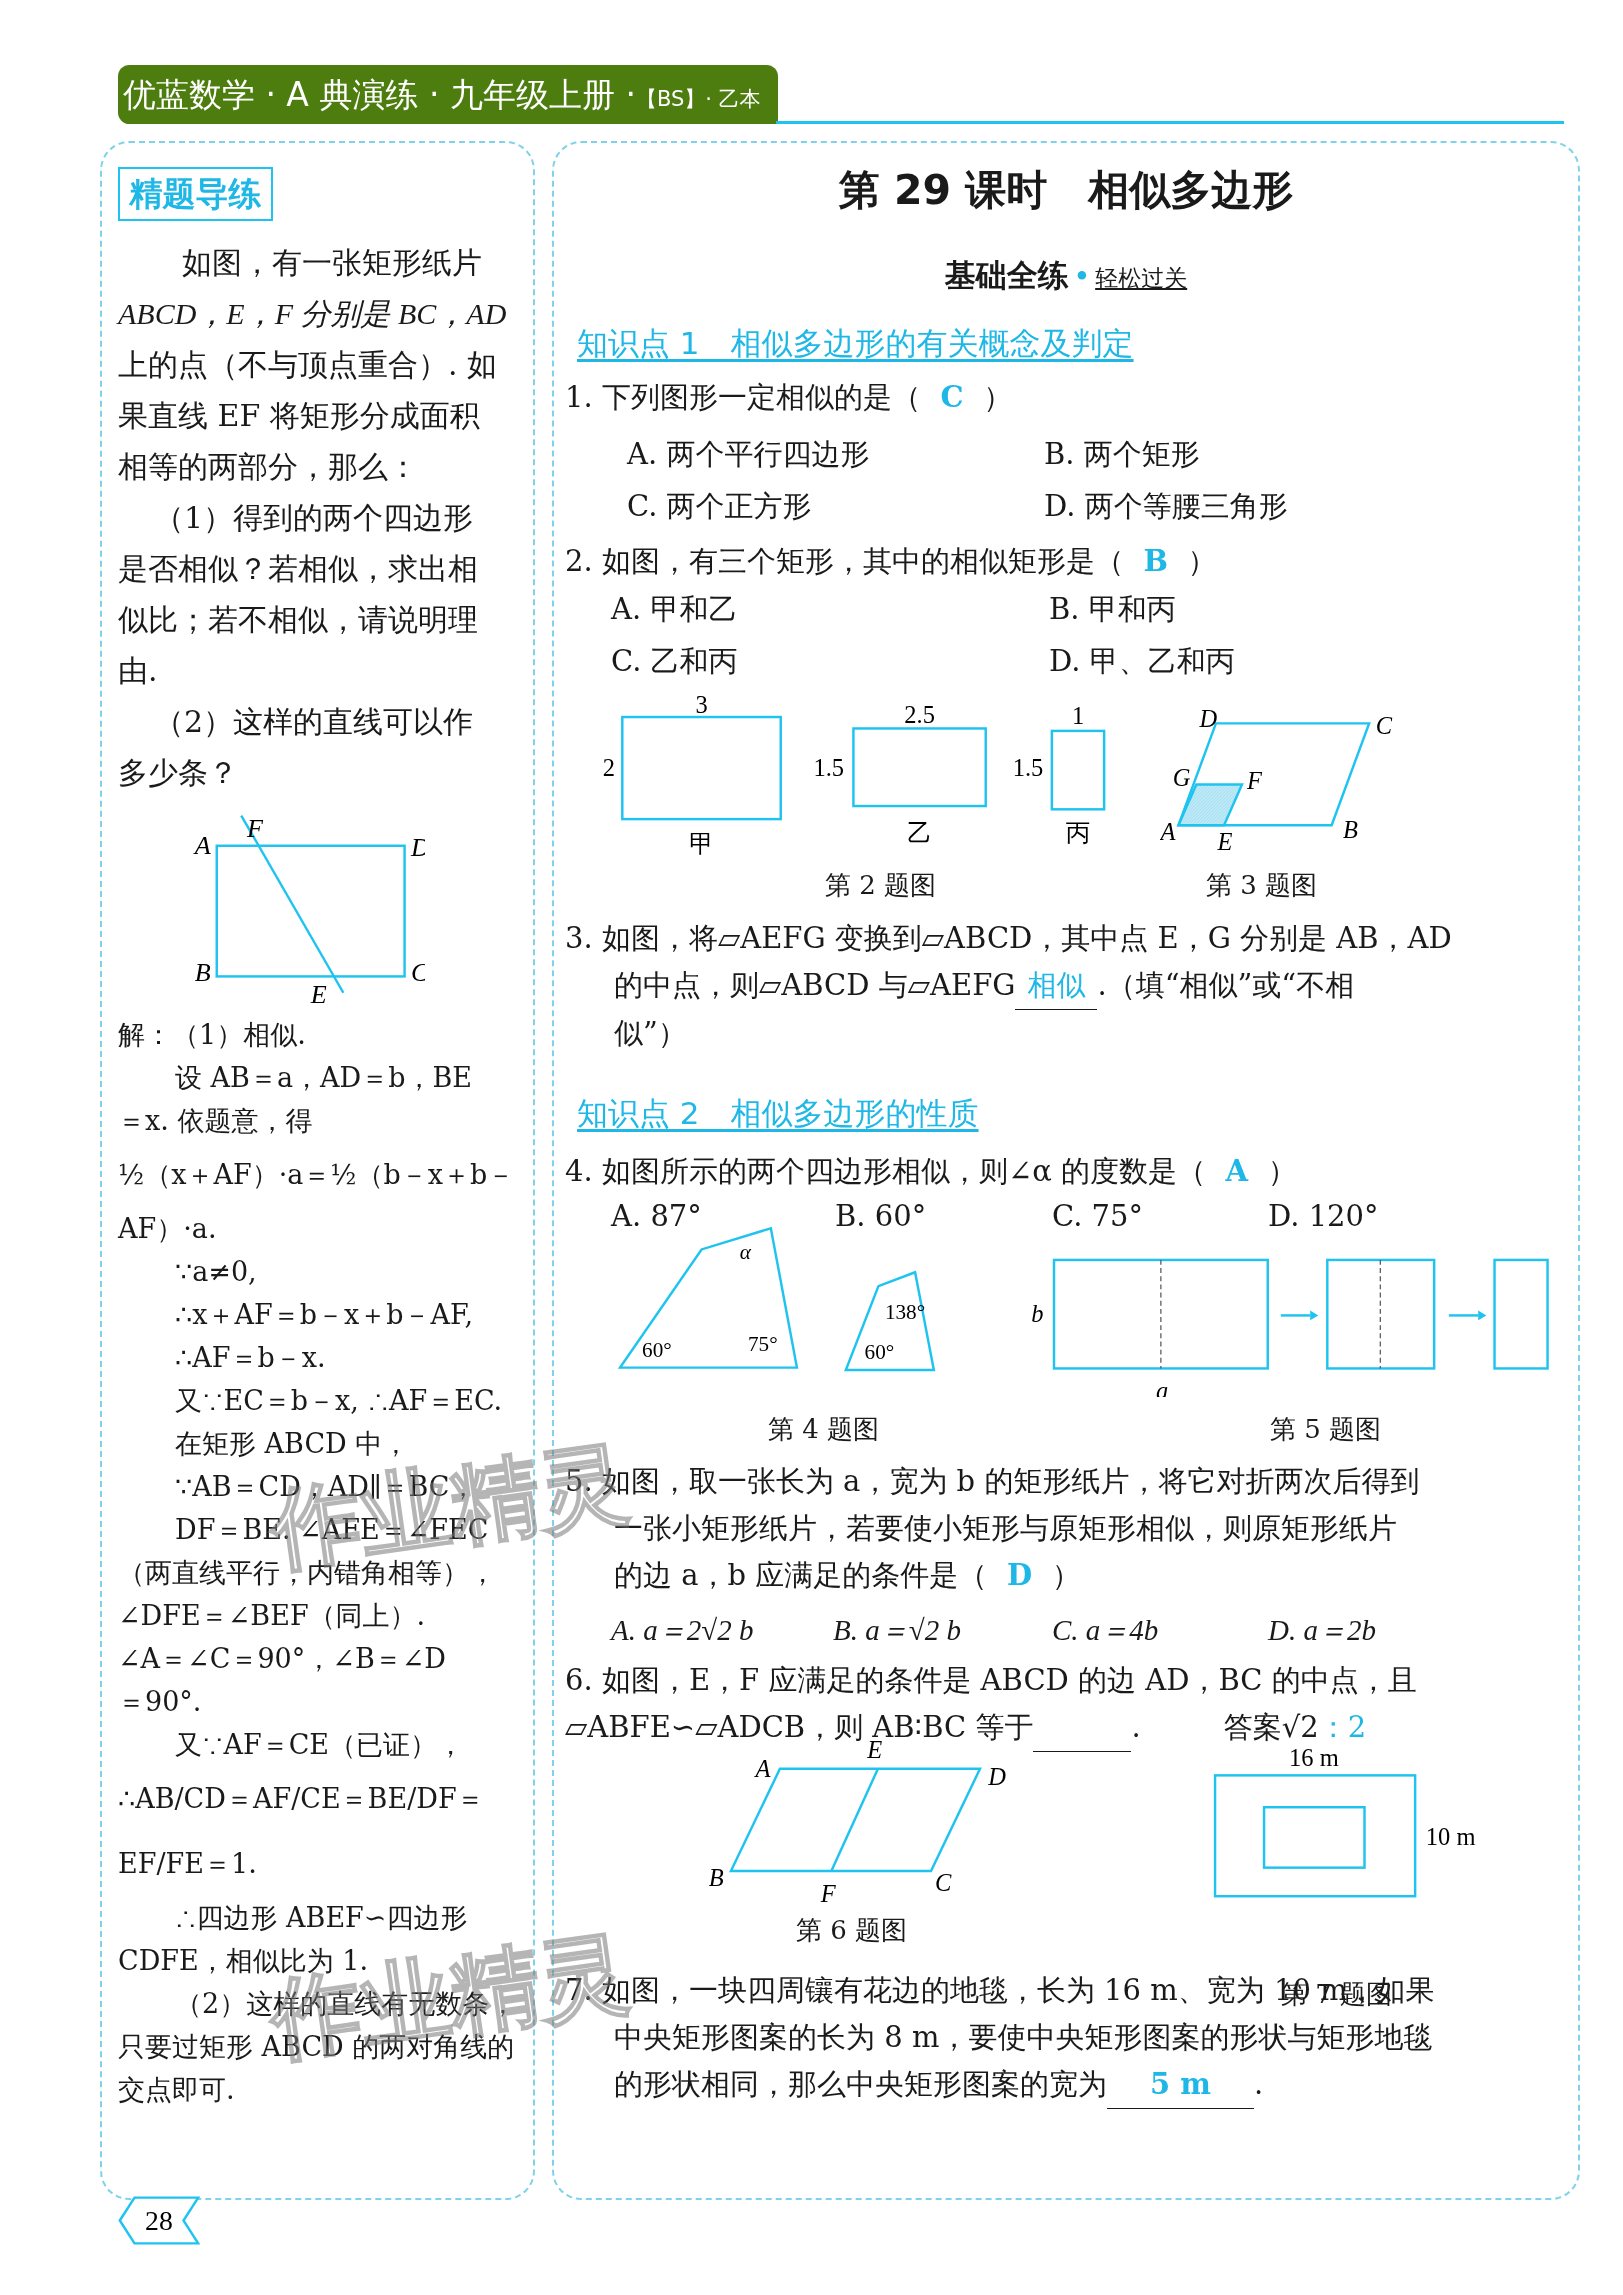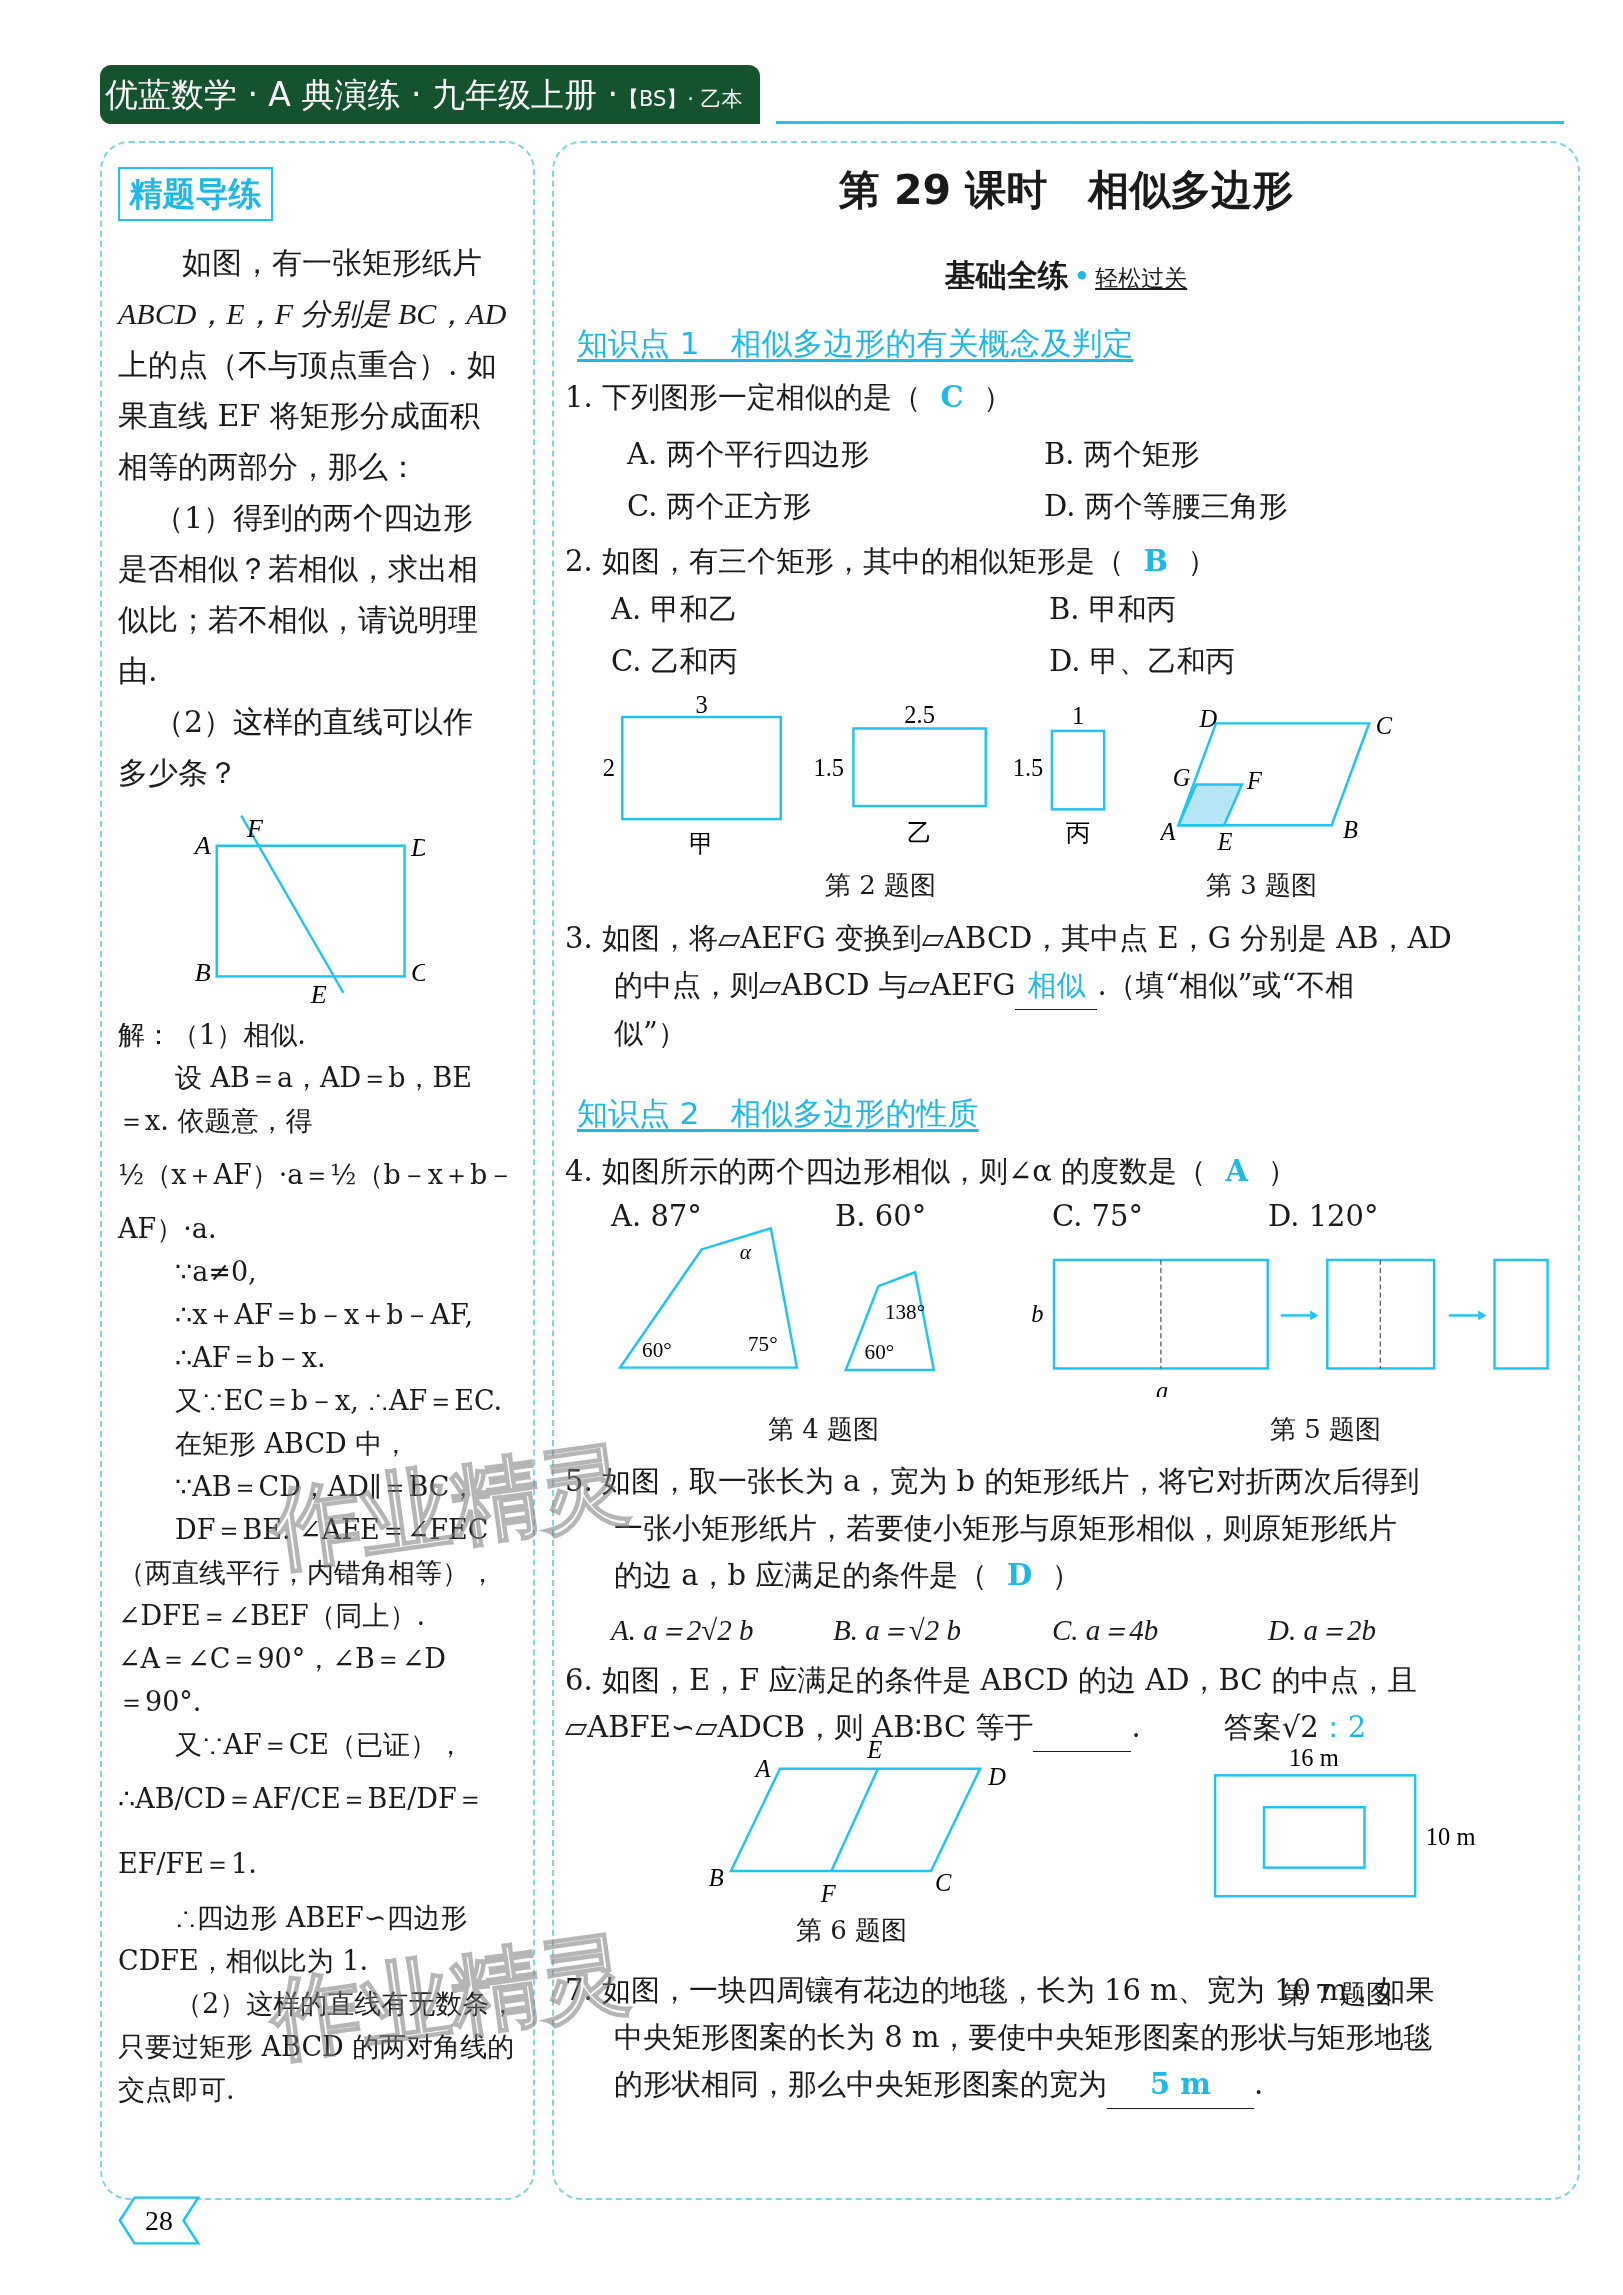--- a/index.html
+++ b/index.html
@@ -1,20 +1,20 @@
 <!DOCTYPE html>
 <html style="font-size:13px"><head>
 <meta charset="utf-8">
 <style>
   * { box-sizing: border-box; margin: 0; padding: 0; }
   html, body { width: 1623px; height: 2295px; background: #ffffff; overflow: hidden; }
   body { position: relative; font-family: "DejaVu Serif", "Liberation Serif", serif; color: #1a1a1a; }
   .abs { position: absolute; }
   .accent { color: #1fb8e6; }
-  .header-bar { left: 100px; top: 65px; width: 660px; height: 59px; background: #14532d; border-radius: 11.4px 11.4px 0 11.4px; color: #fff; font-family: "DejaVu Sans", sans-serif; font-size: 33px; line-height: 59px; padding-left: 4.9px; white-space: nowrap; }
+  .header-bar { left: 118px; top: 65px; width: 660px; height: 59px; background: #4d7c0f; border-radius: 11.4px 11.4px 0 11.4px; color: #fff; font-family: "DejaVu Sans", sans-serif; font-size: 33px; line-height: 59px; padding-left: 4.9px; white-space: nowrap; }
   .header-bar .small { font-size: 21px; }
   .header-line { left: 776px; top: 121px; width: 788px; height: 3.3px; background: #1fc3ef; }
   .panel { border: 2.5px dashed #7fd3e8; border-radius: 29px; }
   .left-panel { left: 100px; top: 141px; width: 435px; height: 2059px; }
   .right-panel { left: 552px; top: 141px; width: 1028px; height: 2059px; }
   .tag-box { left: 118px; top: 167px; width: 155px; height: 54px; border: 2.5px solid #1fc3ef; color: #1fb8e6; font-size: 33px; font-weight: bold; line-height: 49px; text-align: center; font-family: "DejaVu Sans", sans-serif; }
   .lt { left: 118px; width: 408px; font-size: 30px; line-height: 51px; }
   .lt p { margin: 0; }
   .indent { text-indent: 64px; }
   .sol { font-size: 27px; line-height: 43px; }

